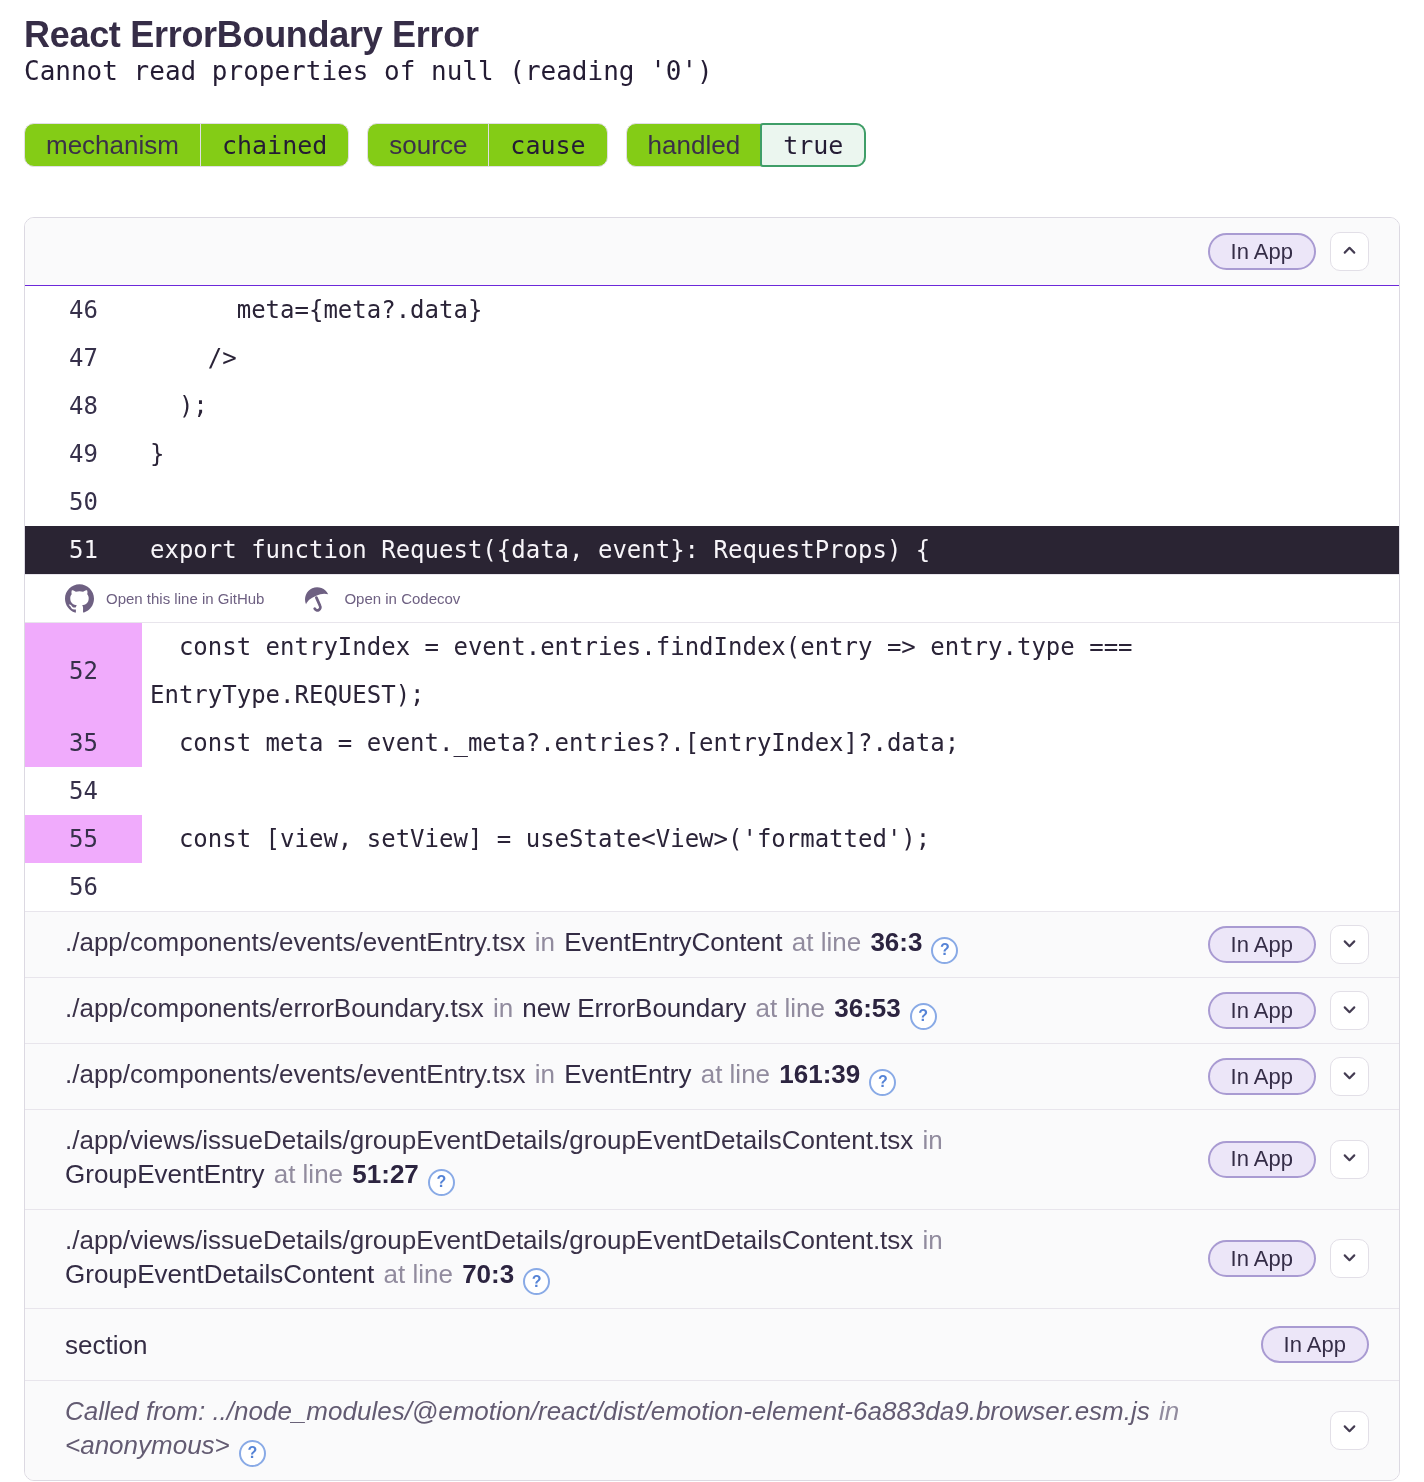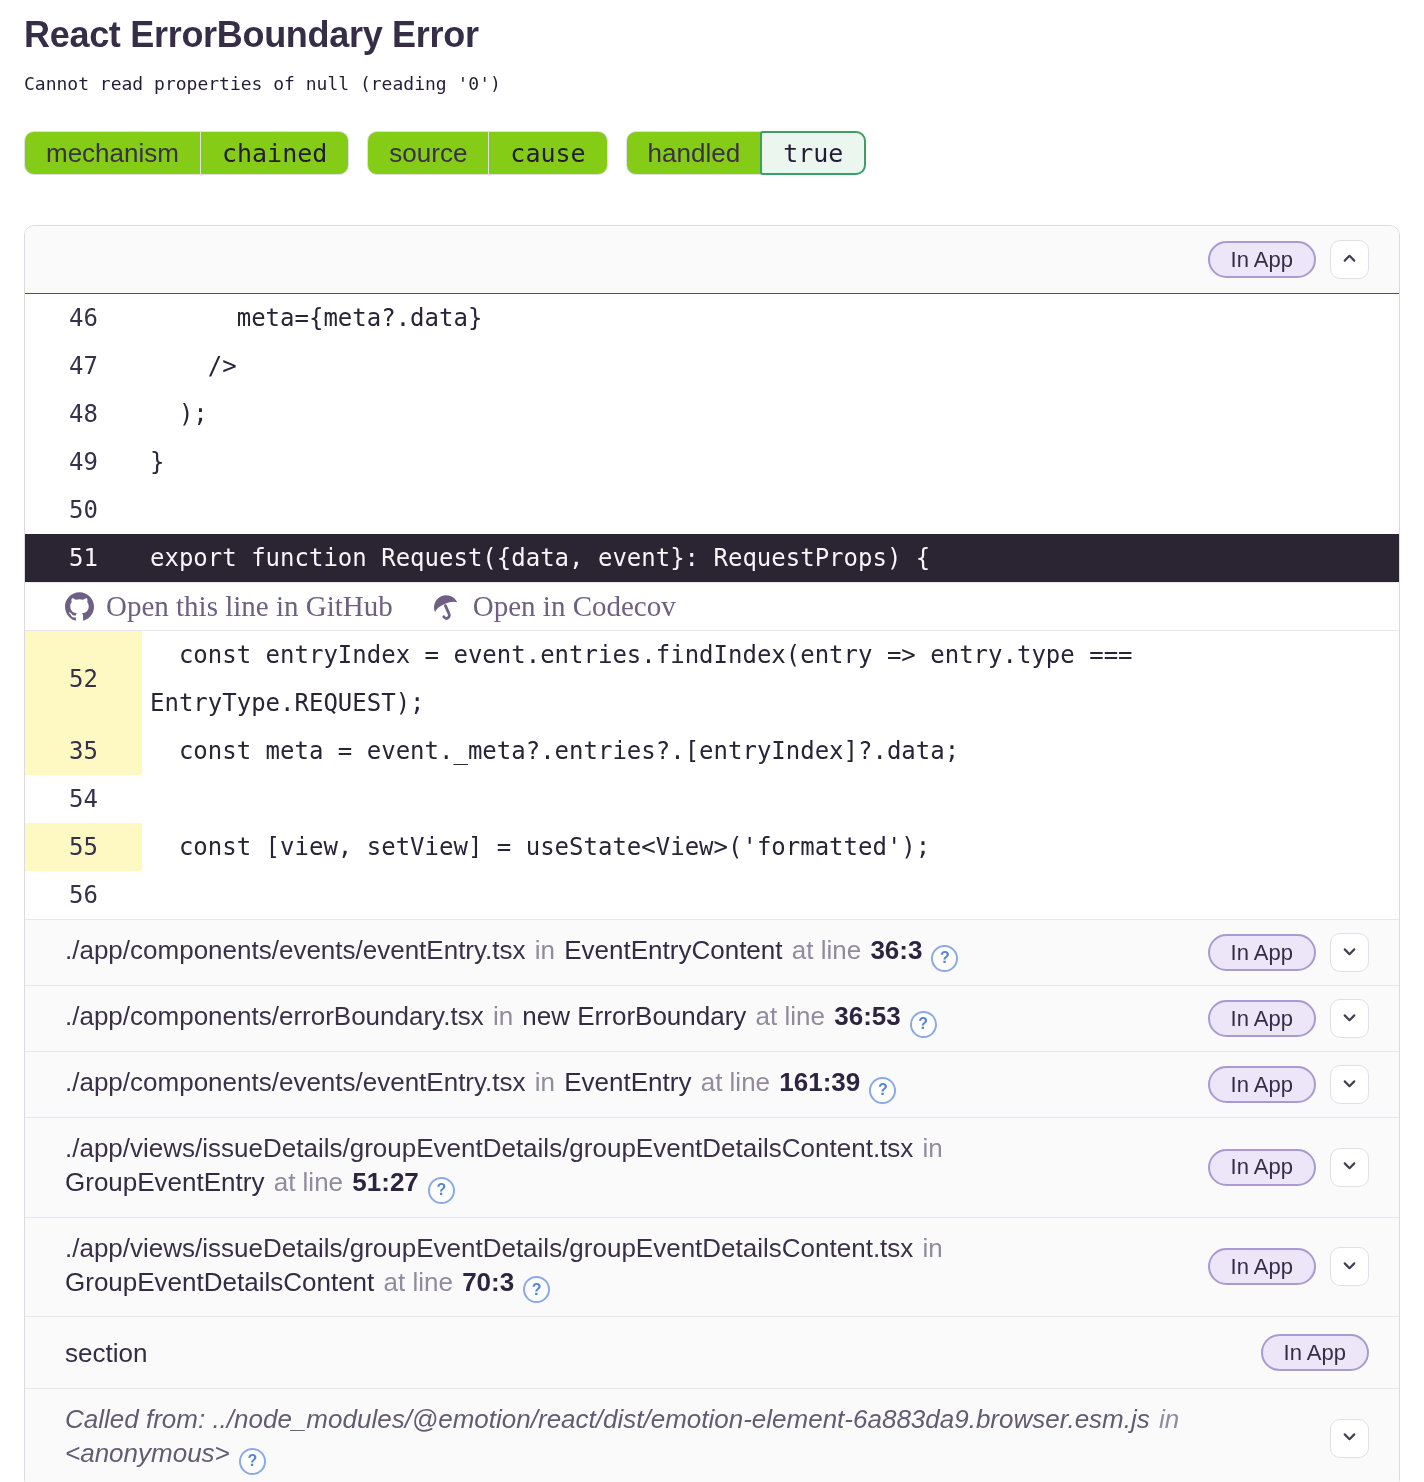--- a/index.html
+++ b/index.html
@@ -2,21 +2,21 @@
 <html><head>
 <meta charset="utf-8">
 <style>
   * { box-sizing: border-box; margin: 0; padding: 0; }
   html, body { width: 1424px; height: 1482px; overflow: hidden; background: #ffffff; }
   body { font-family: "Liberation Sans", sans-serif; color: #3b3250; }
   .page { padding: 0 24px; }
 
   
   .title { margin-top: 14px; font-size: 36px; font-weight: 700; color: #362d47; letter-spacing: -0.3px; }
-  .subtitle { margin-top: 17px; font-family: "DejaVu Sans Mono", monospace; font-size: 18px; color: #241c34; }
+  .subtitle { font-family: "DejaVu Sans Mono", monospace; font-size: 26px; color: #241c34; }
 
   
   .tags { display: flex; gap: 18px; margin-top: 37px; }
   .tag-pill { display: inline-flex; align-items: stretch; height: 44px; border: 1px solid #e1dee6;
               border-radius: 10px; background: #84cc16; font-size: 26px; }
   .tag-key { display: flex; align-items: center; padding: 0 21px; color: #3a3148; }
   .tag-value { display: flex; align-items: center; padding: 0 21px; border-left: 1px solid #e1dee6;
                font-family: "DejaVu Sans Mono", monospace; font-size: 25px; color: #241c34; }
   .tag-value.hl { background: #ebf6ef; border: 2px solid #3f9e68; border-radius: 3px 10px 10px 3px; margin: -1px; }
 
@@ -45,25 +45,25 @@
 
   
   .code-block { background: #ffffff; border-top: 1px solid #6d28d9;
                 font-family: "DejaVu Sans Mono", monospace; font-size: 24px; color: #2a2337; }
   .code-line { display: flex; min-height: 48px; }
   .gutter { flex: 0 0 117px; display: flex; align-items: center; justify-content: center; color: #36304a; }
   .code-text { flex: 1 1 auto; white-space: pre-wrap; word-break: break-word; line-height: 48px;
                padding: 0 24px 0 8px; min-height: 48px; }
   .code-line.active { background: #2a2433; }
   .code-line.active .gutter, .code-line.active .code-text { color: #f7f5f9; }
-  .code-line.gl .gutter { background: #fef9c3; }
+  .code-line.gl .gutter { background: #f0abfc; }
 
   .ext-links { display: flex; align-items: center; gap: 38px; height: 49px; padding: 0 30px 0 40px;
                border-top: 1px solid #e8e5ec; border-bottom: 1px solid #e8e5ec; background: #fff;
-               font-family: Liberation Serif, serif; font-size: 29px; color: #6e6082; }
+               font-family: Liberation Sans, sans-serif; font-size: 15px; color: #6e6082; }
   .ext-link { display: flex; align-items: center; gap: 12px; cursor: pointer; }
   .ext-link svg { display: block; }
   .section-label { color: #342c44; }
 </style>
 </head>
 <body>
 
 <div class="page">
 
   <h1 class="title">React ErrorBoundary Error</h1>

